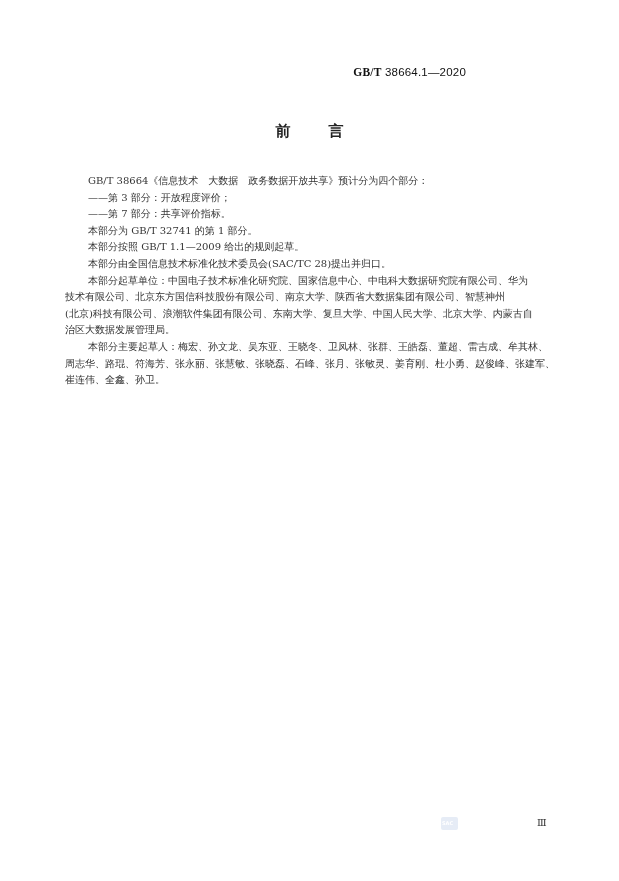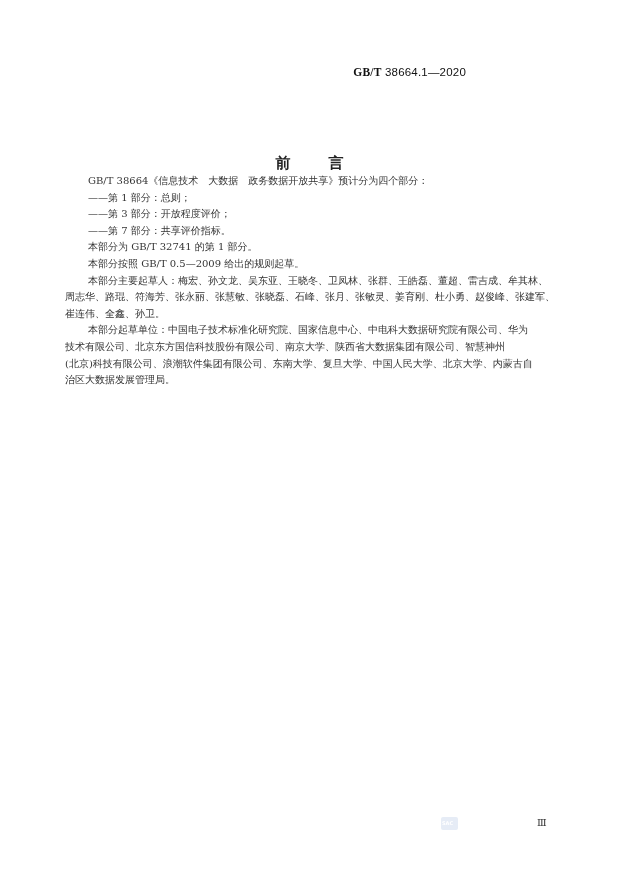--- a/index.html
+++ b/index.html
@@ -4,21 +4,21 @@
 <style>
   html, body { margin:0; padding:0; background:#ffffff; }
   body { width:619px; height:881px; position:relative; overflow:hidden;
          font-family:"DejaVu Serif","Liberation Serif",serif; color:#222; }
   .page { position:absolute; left:0; top:0; width:510px; height:881px; background:#fff; }
   .std-code { position:absolute; right:44px; top:66px; font-size:11.5px; color:#111;
               font-family:"Liberation Sans","DejaVu Sans",sans-serif; letter-spacing:0.2px; }
   .std-code .prefix { font-family:"Liberation Serif","DejaVu Serif",serif; font-weight:bold; }
   .title { position:absolute; left:0; width:619px; top:122px; text-align:center;
            font-size:15px; font-weight:bold; color:#222;
-           font-family:"DejaVu Sans","Liberation Sans",sans-serif;margin-top:32px; }
+           font-family:"DejaVu Sans","Liberation Sans",sans-serif; }
   .title span { display:inline-block; margin:0 19px; }
   .body { position:absolute; left:65px; top:173px; width:500px; font-size:10px; line-height:16.6px; color:#333; }
   .line { white-space:nowrap; }
   .ind { padding-left:23px; }
   .para { text-align:justify; text-align-last:left; }
   .page-num { position:absolute; left:537px; top:817px; font-size:10px; color:#333;
               font-family:"Liberation Serif","DejaVu Serif",serif; }
   .logo { position:absolute; left:441px; top:817px; width:17px; height:13px;
           background:#e6ecf6; border-radius:2px; }
   .logo span { position:absolute; left:1px; top:3px; font-size:5px; color:#fff;
@@ -33,37 +33,37 @@
     <span class="prefix">GB/T</span>
     <span>38664.1—2020</span>
   </div>
 
   <div class="title">
     <span>前</span><span>言</span>
   </div>
 
   <div class="body">
     <div class="line ind">GB/T 38664《信息技术　大数据　政务数据开放共享》预计分为四个部分：</div>
-    <div class="line ind">——第 1 部分：总则；</div>
     <div class="line ind">——第 3 部分：开放程度评价；</div>
     <div class="line ind">——第 7 部分：共享评价指标。</div>
     <div class="line ind">本部分为 GB/T 32741 的第 1 部分。</div>
-    <div class="line ind">本部分按照 GB/T 0.5—2009 给出的规则起草。</div>
-
-    <div class="para">
-      <div class="line ind">本部分主要起草人：梅宏、孙文龙、吴东亚、王晓冬、卫凤林、张群、王皓磊、董超、雷吉成、牟其林、</div>
-      <div class="line">周志华、路琨、符海芳、张永丽、张慧敏、张晓磊、石峰、张月、张敏灵、姜育刚、杜小勇、赵俊峰、张建军、</div>
-      <div class="line">崔连伟、全鑫、孙卫。</div>
-    </div>
+    <div class="line ind">本部分按照 GB/T 1.1—2009 给出的规则起草。</div>
+    <div class="line ind">本部分由全国信息技术标准化技术委员会(SAC/TC 28)提出并归口。</div>
 
     <div class="para">
       <div class="line ind">本部分起草单位：中国电子技术标准化研究院、国家信息中心、中电科大数据研究院有限公司、华为</div>
       <div class="line">技术有限公司、北京东方国信科技股份有限公司、南京大学、陕西省大数据集团有限公司、智慧神州</div>
       <div class="line">(北京)科技有限公司、浪潮软件集团有限公司、东南大学、复旦大学、中国人民大学、北京大学、内蒙古自</div>
       <div class="line">治区大数据发展管理局。</div>
+    </div>
+
+    <div class="para">
+      <div class="line ind">本部分主要起草人：梅宏、孙文龙、吴东亚、王晓冬、卫凤林、张群、王皓磊、董超、雷吉成、牟其林、</div>
+      <div class="line">周志华、路琨、符海芳、张永丽、张慧敏、张晓磊、石峰、张月、张敏灵、姜育刚、杜小勇、赵俊峰、张建军、</div>
+      <div class="line">崔连伟、全鑫、孙卫。</div>
     </div>
   </div>
 
   <div class="logo">
     <span>SAC</span>
   </div>
   <div class="page-num">Ⅲ</div>
 
 </div>
 

